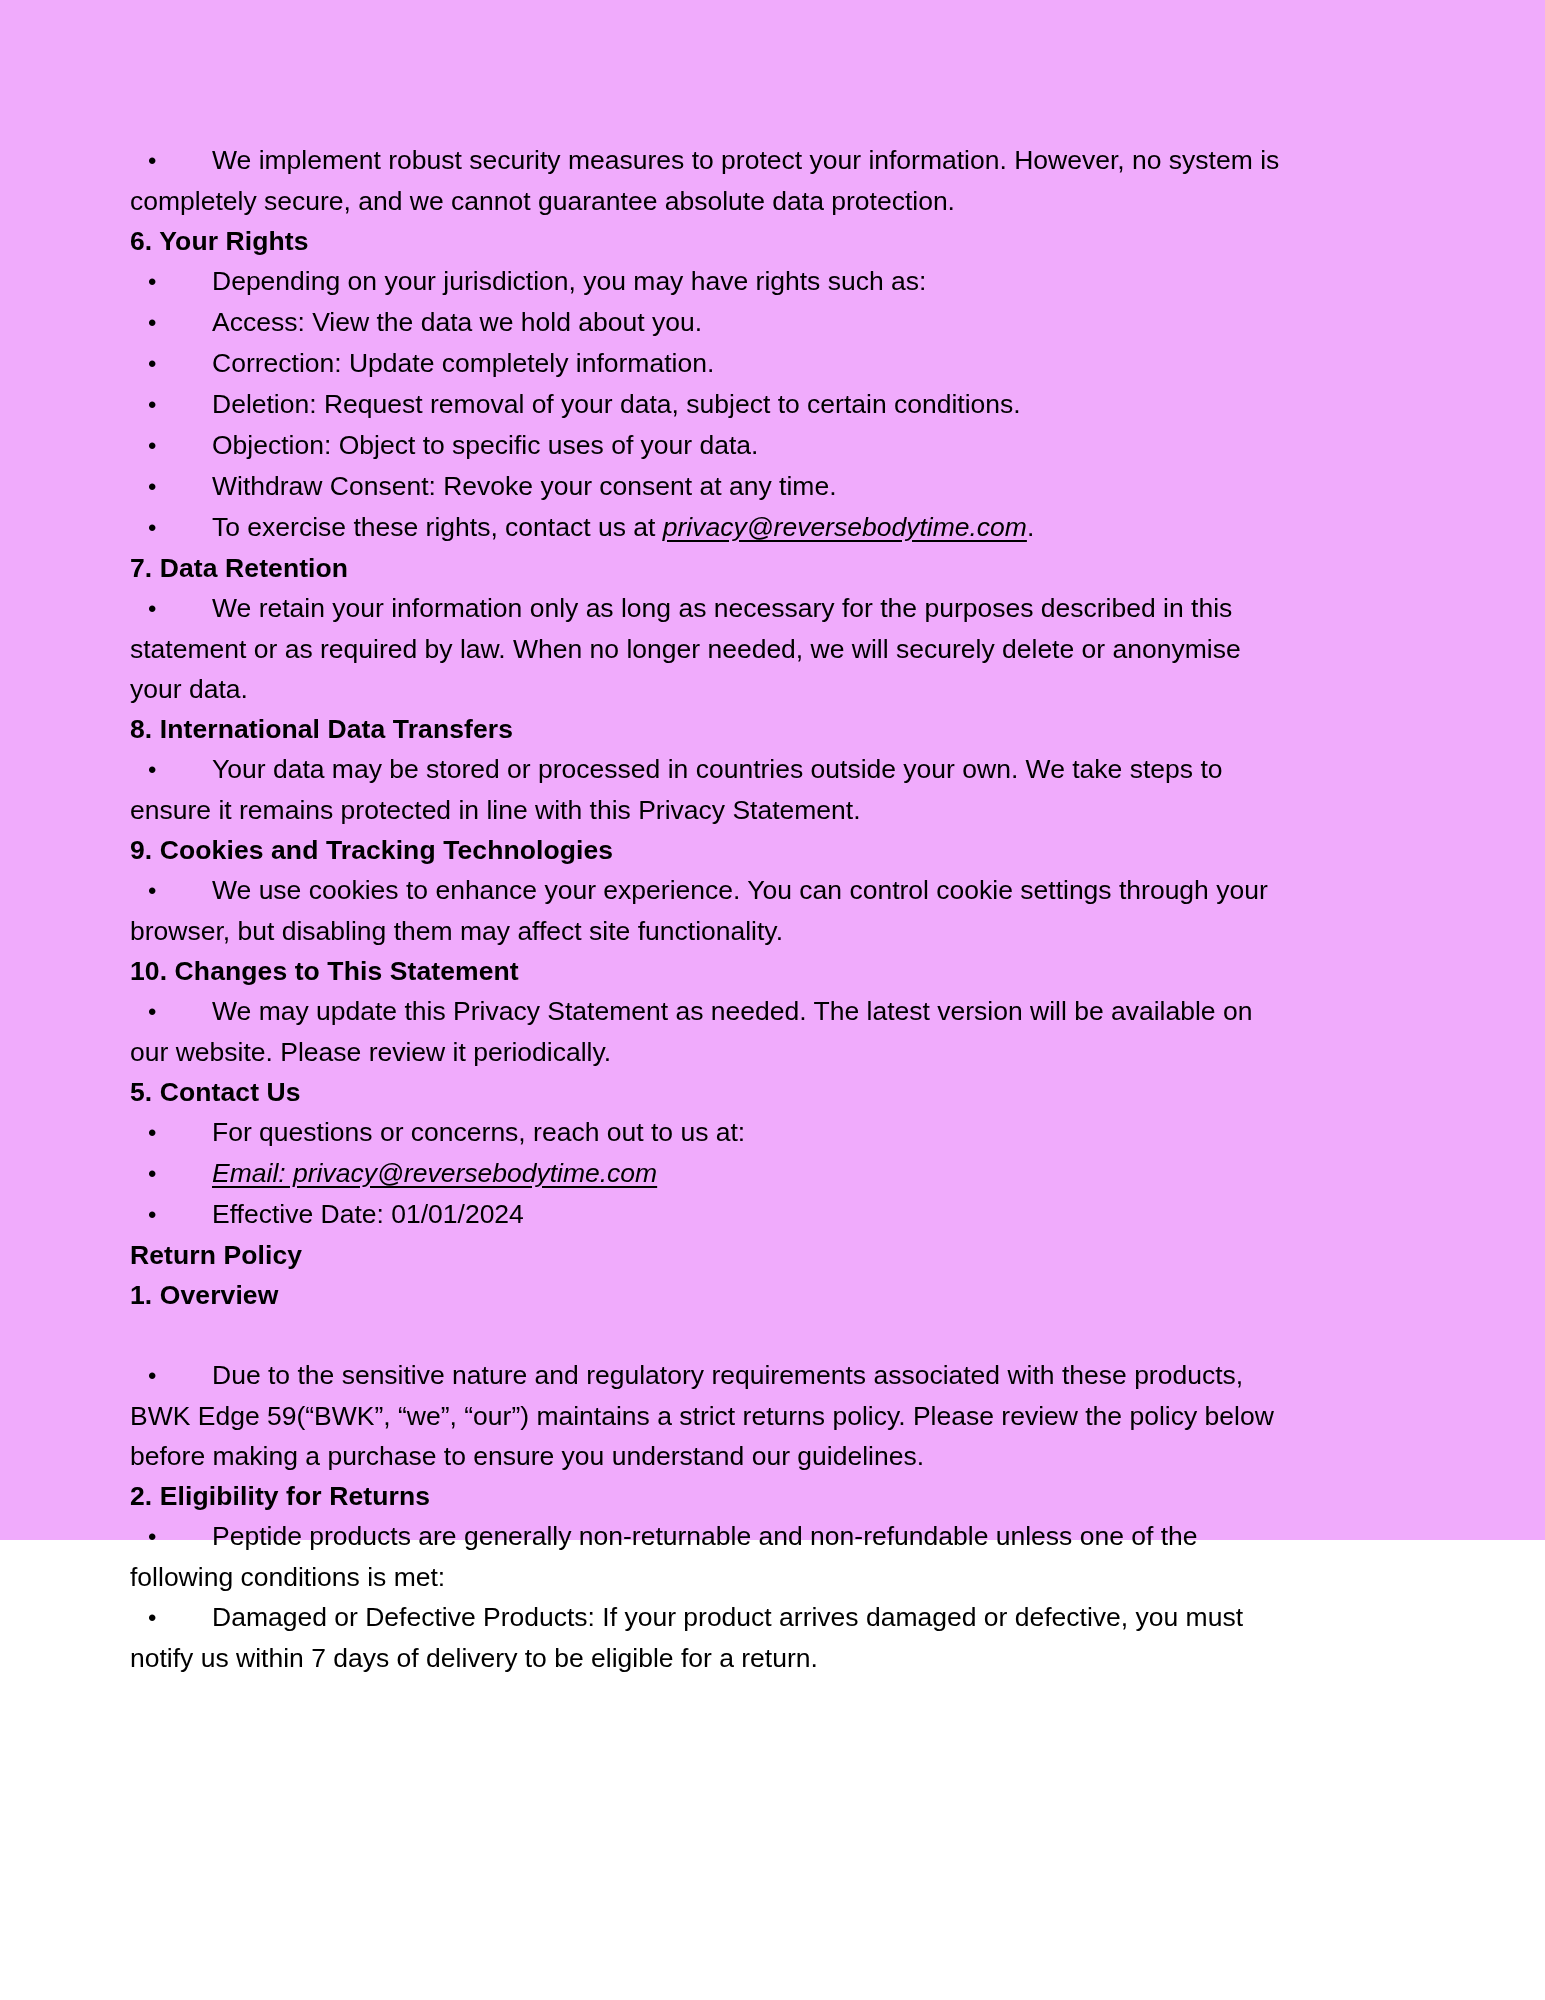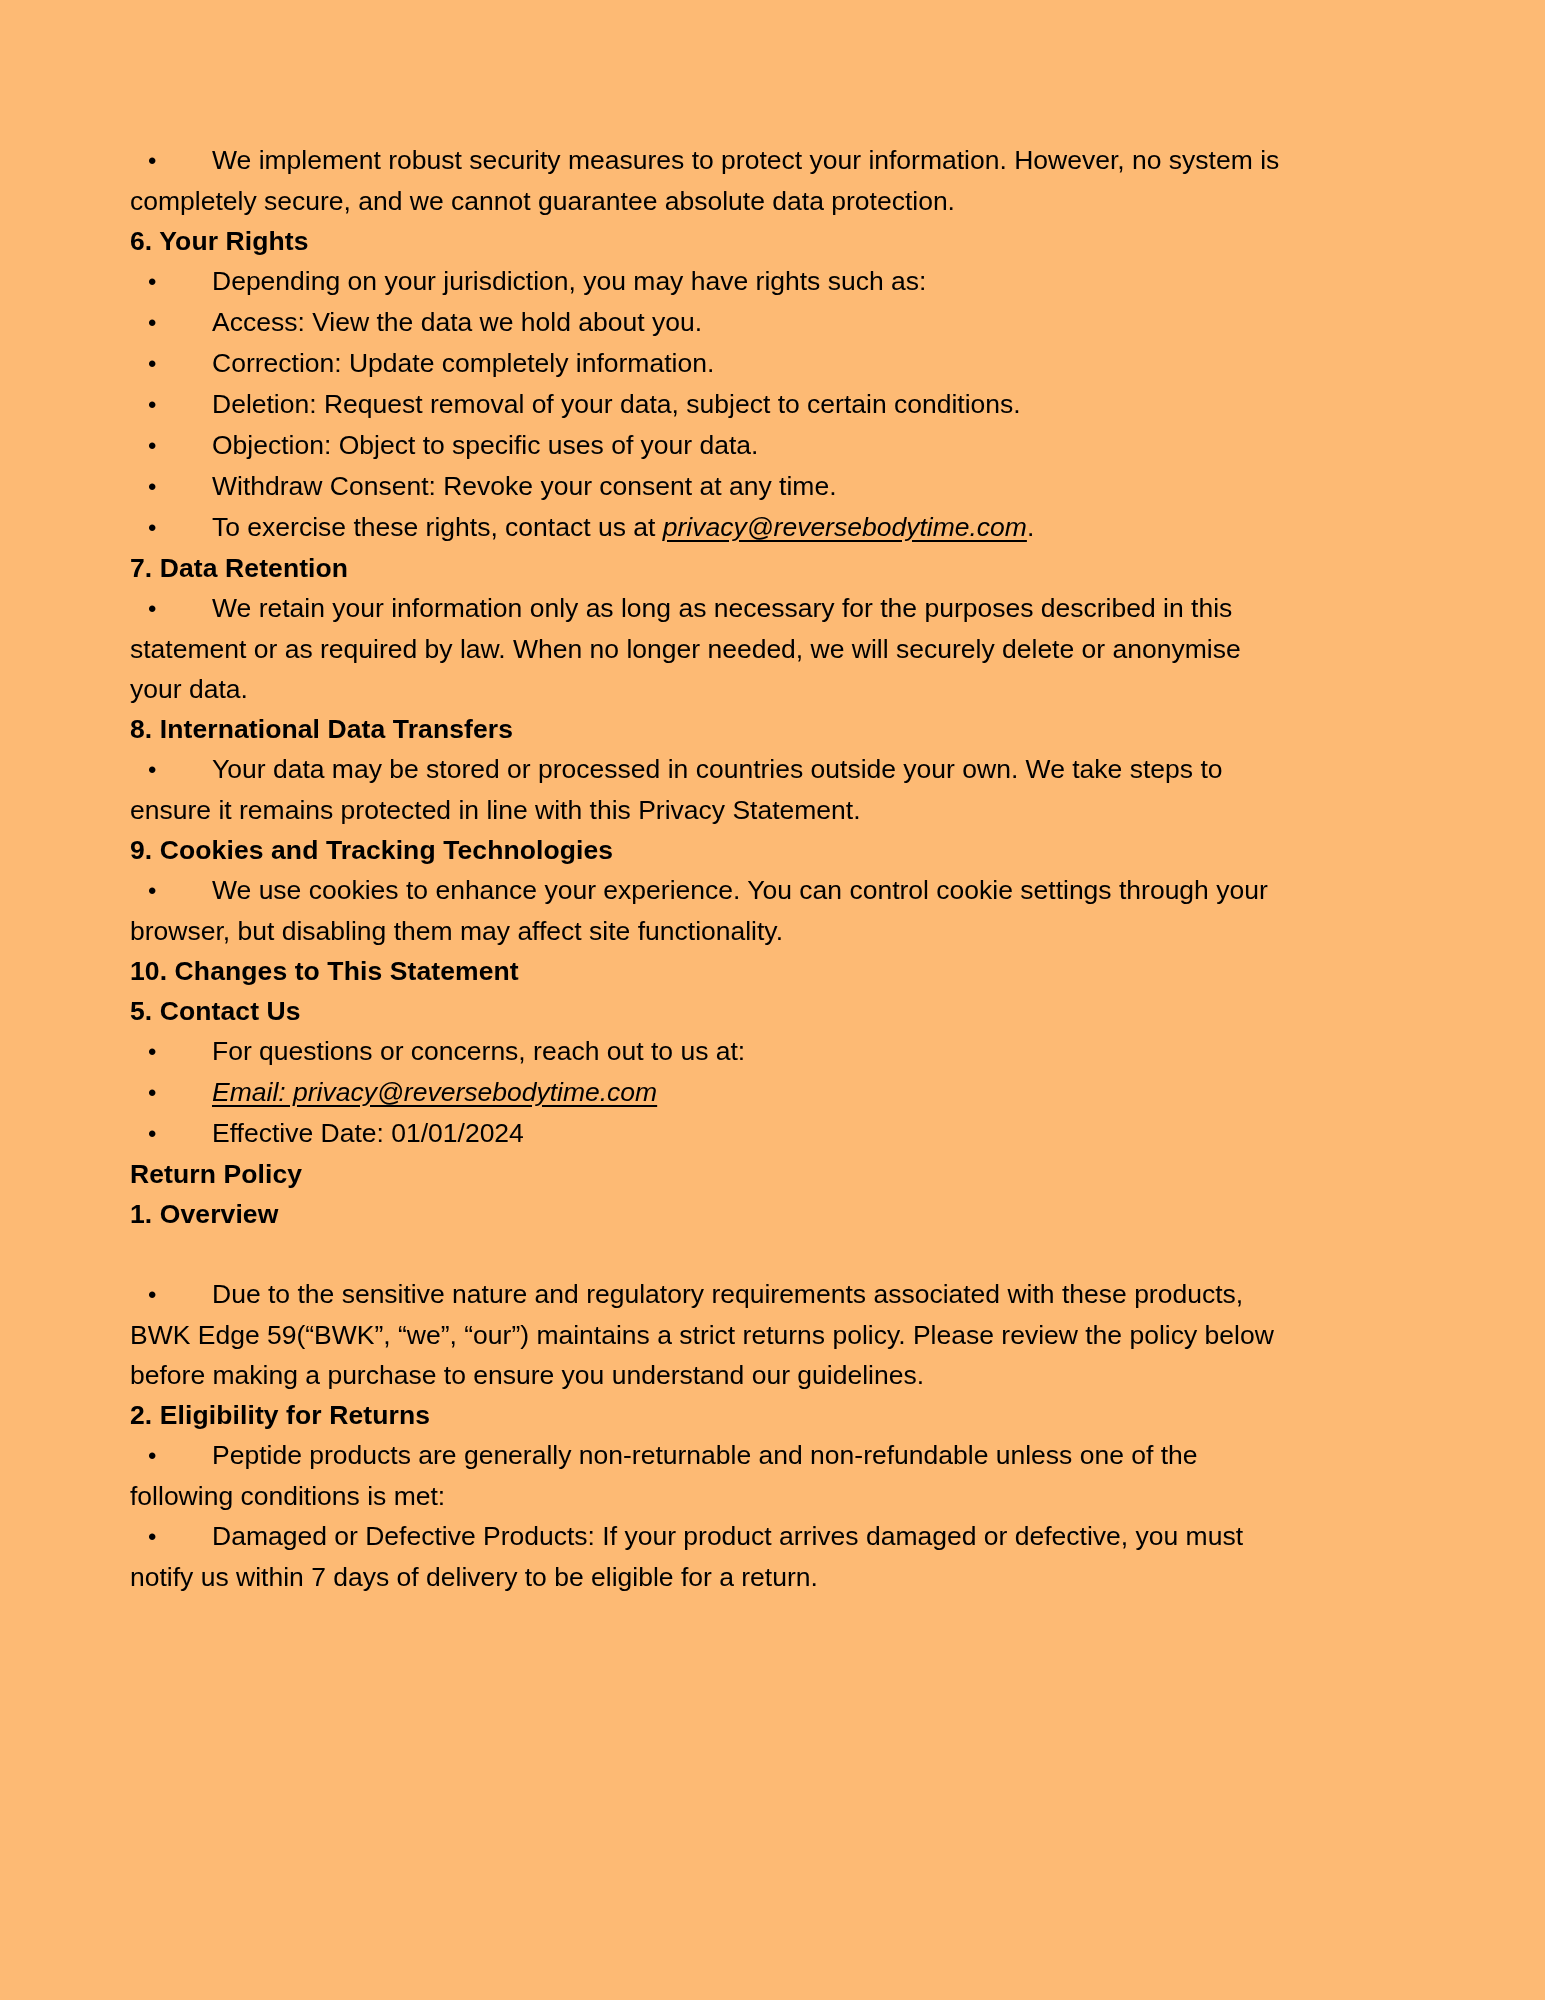--- a/index.html
+++ b/index.html
@@ -10,22 +10,22 @@
   body {
     width: 1545px;
     height: 2000px;
     font-family: "Liberation Sans", sans-serif;
     color: #000000;
     -webkit-font-smoothing: antialiased;
   }
   .page {
     position: relative;
     width: 1545px;
-    height: 2000px;
-    background: #fdba74;
+    height: 1540px;
+    background: #f0abfc;
     box-sizing: border-box;
     padding: 140px 130px 0 130px;
   }
   .doc-body {
     width: 1160px;
     font-size: 26.5px;
     line-height: 40px;
   }
 
   
@@ -81,20 +81,21 @@
       <p class="bullet-para"><span class="bullet">•</span><span class="tab"></span><span class="txt">Objection: Object to specific uses of your data.</span></p>
       <p class="bullet-para"><span class="bullet">•</span><span class="tab"></span><span class="txt">Withdraw Consent: Revoke your consent at any time.</span></p>
       <p class="bullet-para"><span class="bullet">•</span><span class="tab"></span><span class="txt">To exercise these rights, contact us at </span><span class="txt u">privacy@reversebodytime.com</span><span class="txt">.</span></p>
       <p class="heading">7. Data Retention</p>
       <p class="bullet-para"><span class="bullet">•</span><span class="tab"></span><span class="txt">We retain your information only as long as necessary for the purposes described in this statement or as required by law. When no longer needed, we will securely delete or anonymise your data.</span></p>
       <p class="heading">8. International Data Transfers</p>
       <p class="bullet-para"><span class="bullet">•</span><span class="tab"></span><span class="txt">Your data may be stored or processed in countries outside your own. We take steps to ensure it remains protected in line with this Privacy Statement.</span></p>
       <p class="heading">9. Cookies and Tracking Technologies</p>
       <p class="bullet-para"><span class="bullet">•</span><span class="tab"></span><span class="txt">We use cookies to enhance your experience. You can control cookie settings through your browser, but disabling them may affect site functionality.</span></p>
       <p class="heading">10. Changes to This Statement</p>
+      <p class="bullet-para"><span class="bullet">•</span><span class="tab"></span><span class="txt">We may update this Privacy Statement as needed. The latest version will be available on our website. Please review it periodically.</span></p>
       <p class="heading">5. Contact Us</p>
       <p class="bullet-para"><span class="bullet">•</span><span class="tab"></span><span class="txt">For questions or concerns, reach out to us at:</span></p>
       <p class="bullet-para"><span class="bullet">•</span><span class="tab"></span><span class="txt u">Email: privacy@reversebodytime.com</span></p>
       <p class="bullet-para"><span class="bullet">•</span><span class="tab"></span><span class="txt">Effective Date: 01/01/2024</span></p>
       <p class="heading">Return Policy</p>
       <p class="heading">1. Overview</p>
       <div class="spacer"></div>
       <p class="bullet-para"><span class="bullet">•</span><span class="tab"></span><span class="txt">Due to the sensitive nature and regulatory requirements associated with these products, BWK Edge 59(“BWK”, “we”, “our”) maintains a strict returns policy. Please review the policy below before making a purchase to ensure you understand our guidelines.</span></p>
       <p class="heading">2. Eligibility for Returns</p>
       <p class="bullet-para"><span class="bullet">•</span><span class="tab"></span><span class="txt">Peptide products are generally non-returnable and non-refundable unless one of the following conditions is met:</span></p>

